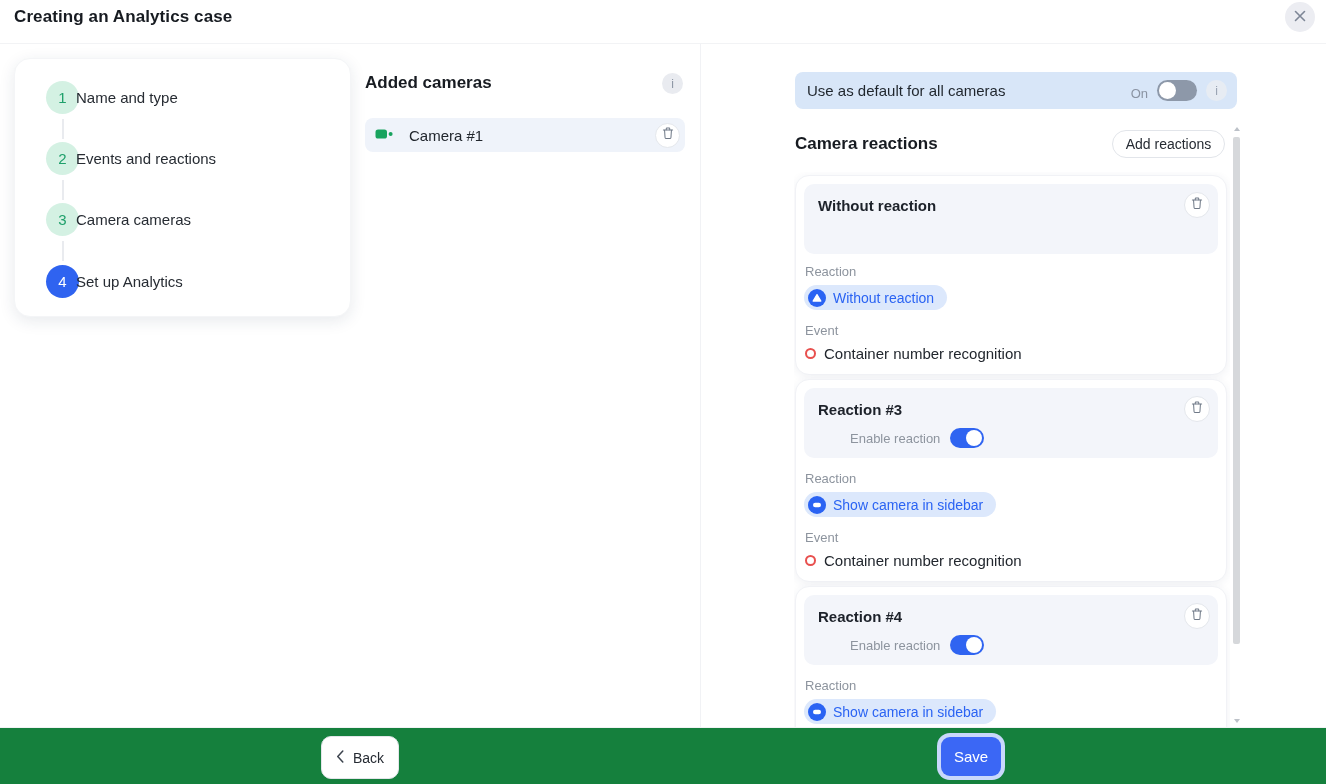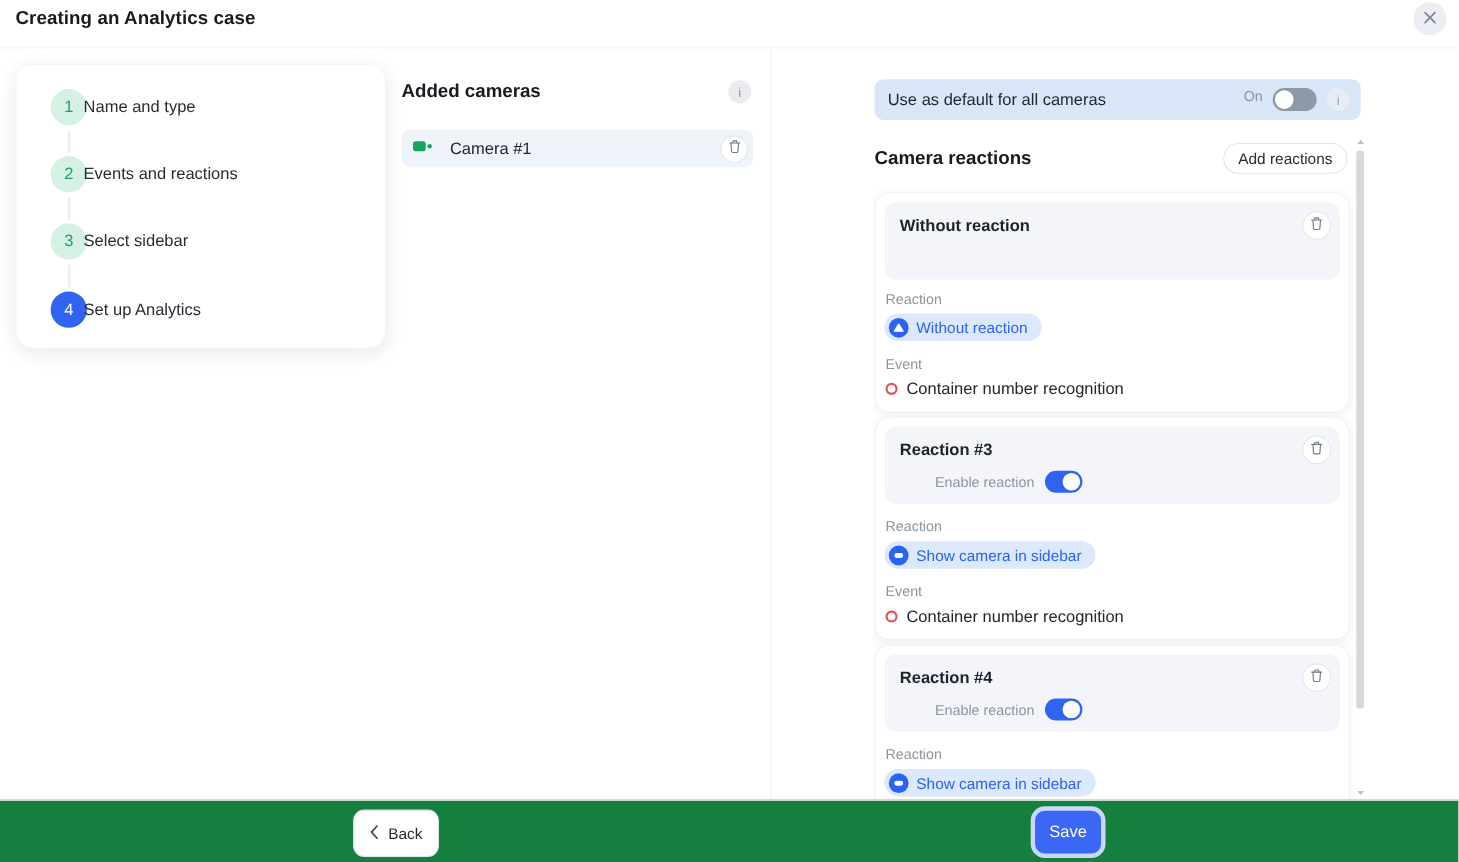--- a/index.html
+++ b/index.html
@@ -26,21 +26,21 @@
   .camera-row { position:absolute; left:365px; top:118px; width:320px; height:34px; background:#eff3fa; border-radius:8px; display:flex; align-items:center; padding:0 5px 0 10px; }
   .camera-name { margin-left:15px; font-size:15px; color:#21262d; }
   .trash-btn { width:25px; height:25px; border-radius:50%; background:#fff; border:1px solid #e4e7ec; display:flex; align-items:center; justify-content:center; cursor:pointer; }
   .camera-row .trash-btn { margin-left:auto; }
 
   .v-divider { position:absolute; left:700px; top:44px; width:1px; height:683px; background:#f1f2f5; }
 
   
   .banner { position:absolute; left:795px; top:72px; width:442px; height:37px; background:#d8e6f8; border-radius:8px; display:flex; align-items:center; padding:0 10px 0 12px; }
   .banner-label { font-size:15px; color:#1f252c; }
-  .banner-right { margin-left:auto; display:flex; align-items:flex-start; gap:9px; }
+  .banner-right { margin-left:auto; display:flex; align-items:flex-end; gap:9px; }
   .on-label { font-size:13px; color:#8a93a2; }
   .toggle-off { position:relative; width:40px; height:21px; border-radius:11px; background:#8d98a9; cursor:pointer; }
   .toggle-off .knob { position:absolute; left:2px; top:2px; width:17px; height:17px; border-radius:50%; background:#fff; }
   .banner .info-chip { background:#e7ecf3; color:#98a2b1; }
 
   .cr-title { position:absolute; left:795px; top:134px; font-size:17px; font-weight:bold; color:#171b21; }
   .add-btn { position:absolute; left:1112px; top:130px; width:113px; height:28px; background:#fff; border:1px solid #e2e5ea; border-radius:16px; font-size:14px; color:#262b33; display:flex; align-items:center; justify-content:center; cursor:pointer; font-family:inherit; }
 
   .cards-clip { position:absolute; left:794px; top:172px; width:436px; height:555px; overflow:hidden; }
   .card { position:absolute; left:1px; width:432px; background:#fff; border:1px solid #f1f2f6; border-radius:14px; box-shadow:0 2px 10px rgba(40,60,100,.07); }
@@ -96,21 +96,21 @@
 
     <div class="step-circle done" style="top:83px">
         <span>2</span>
       </div>
     <div class="step-label" style="top:91px">Events and reactions</div>
     <div class="step-line" style="top:121px"></div>
 
     <div class="step-circle done" style="top:144px">
         <span>3</span>
       </div>
-    <div class="step-label" style="top:152px">Select sidebar</div>
+    <div class="step-label" style="top:152px">Camera cameras</div>
     <div class="step-line" style="top:182px"></div>
 
     <div class="step-circle active" style="top:206px">
         <span>4</span>
       </div>
     <div class="step-label" style="top:214px">Set up Analytics</div>
   </div>
 
   <div class="added-title">Added cameras</div>
   <div class="info-chip info-mid">i</div>

